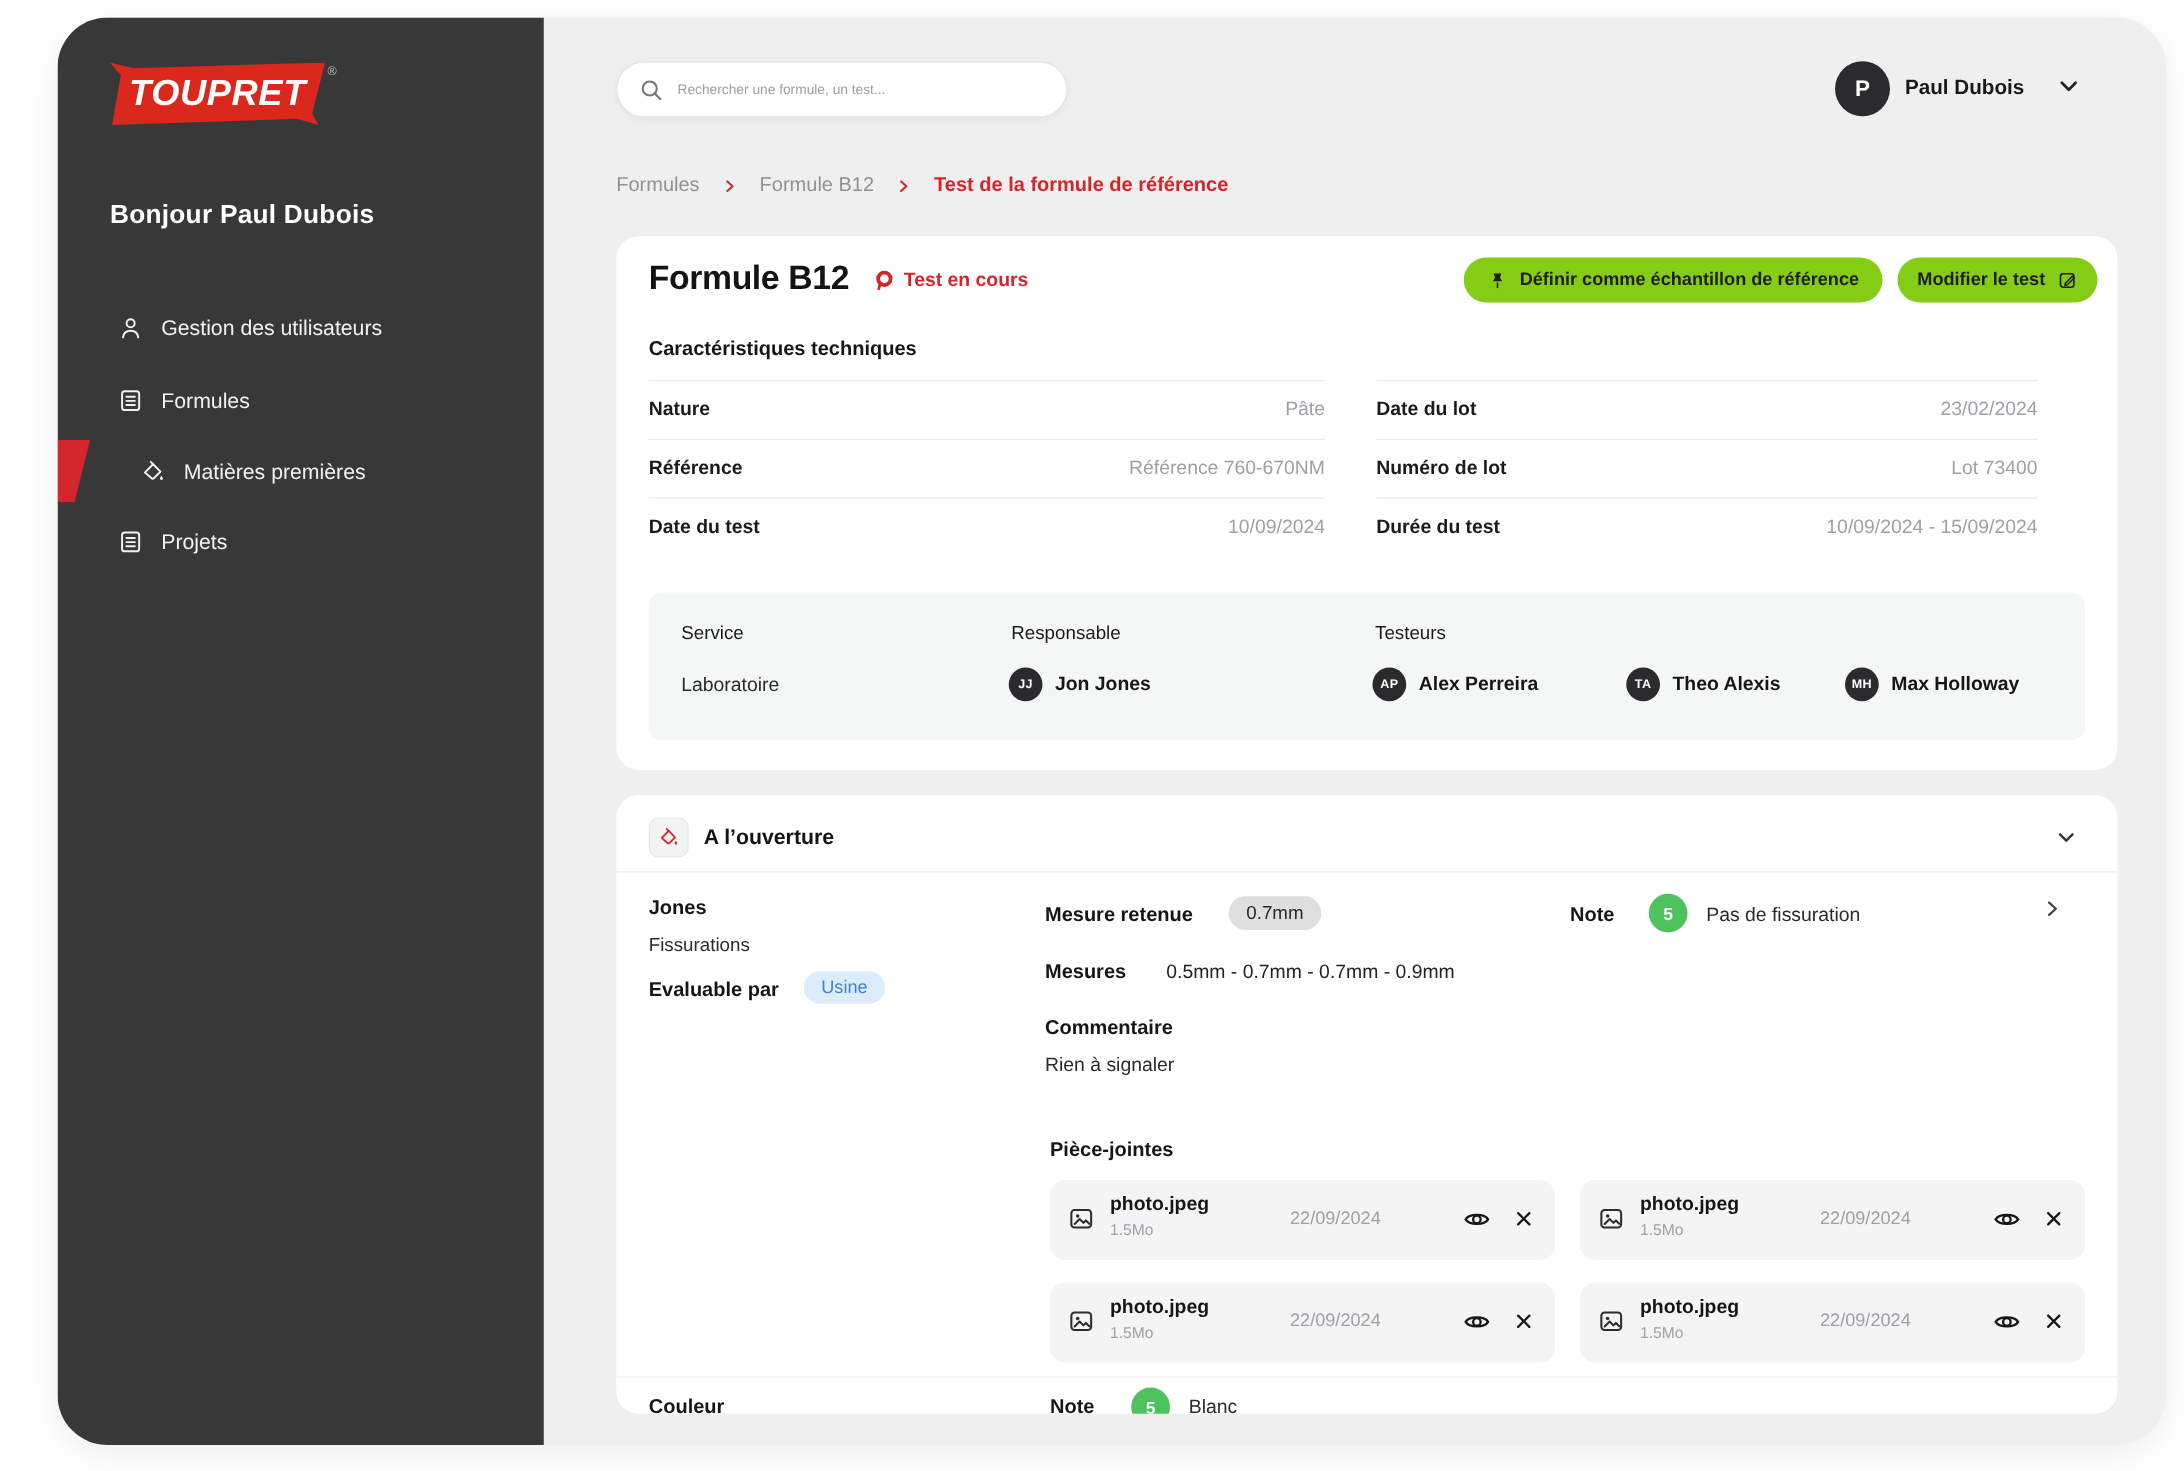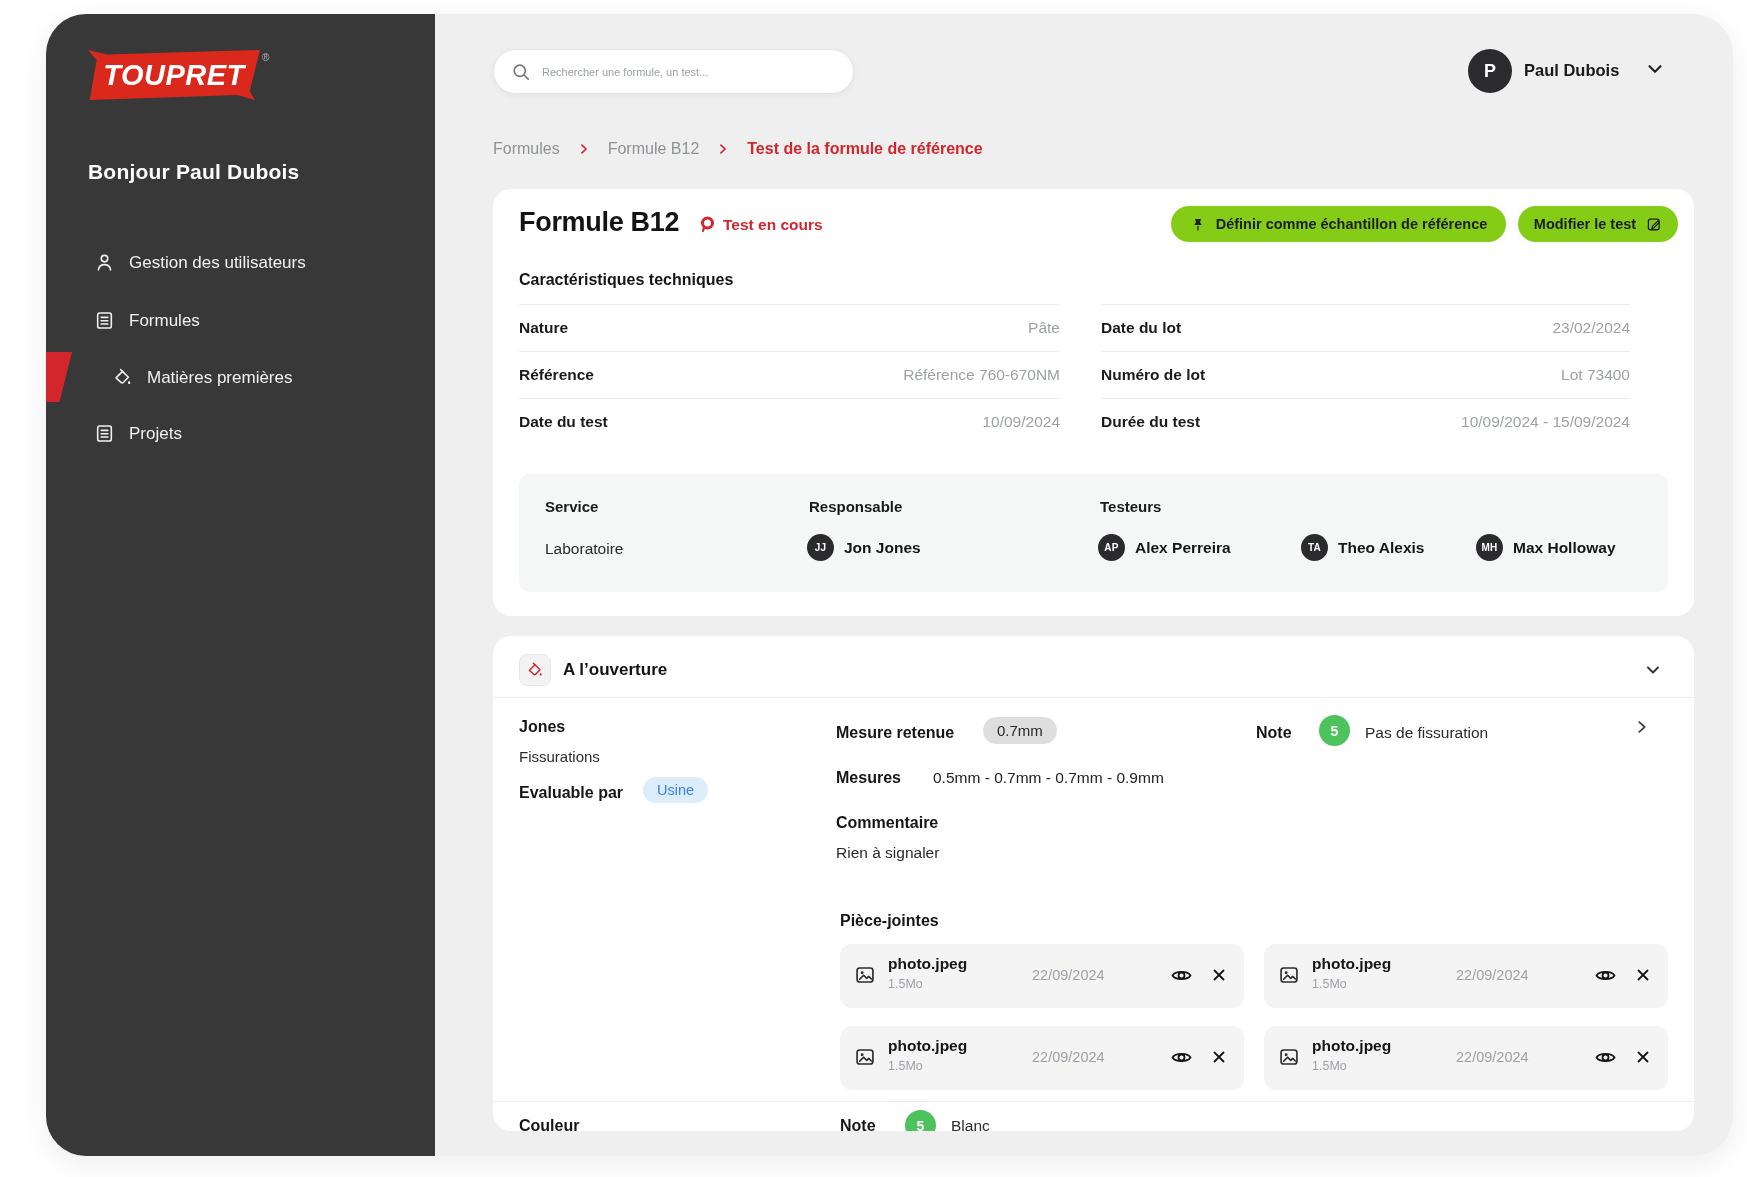--- a/index.html
+++ b/index.html
@@ -50,21 +50,21 @@
   .btn-define{left:678px;width:335px;}
   .btn-edit{left:1025px;width:160px;}
   .pill-btn svg{width:16px;height:16px;stroke:#1e1e1e;fill:none;stroke-width:1.6;stroke-linecap:round;stroke-linejoin:round;}
   .char-title{position:absolute;left:26px;top:82px;font-size:16px;font-weight:700;color:#161616;}
   .trow{position:absolute;height:47px;border-top:1px solid #eaeaea;display:flex;justify-content:space-between;align-items:center;}
   .trow .lbl{font-size:15.5px;font-weight:700;color:#1b1b1b;}
   .trow .val{font-size:15.5px;color:#9da1a5;}
   .tleft{left:26px;width:541px;gap:40px;}  .tright{left:608px;width:529px;}
   .r0{top:115px;} .r1{top:162px;} .r2{top:209px;}
   .team{position:absolute;left:26px;top:285px;width:1149px;height:118px;background:#f5f6f6;border-radius:10px;}
-  .team .hdr{position:absolute;top:24px;font-size:15px;font-weight:700;color:#1a1a1a;}
+  .team .hdr{position:absolute;top:24px;font-size:15px;font-weight:400;color:#1a1a1a;}
   .team .svc-val{position:absolute;left:26px;top:66px;font-size:15.5px;color:#2a2a2a;}
   .chip{position:absolute;top:60px;display:flex;align-items:center;gap:10px;}
   .chip .ini{width:27px;height:27px;border-radius:50%;background:#2b2b2d;color:#fff;font-size:10px;font-weight:700;
     display:flex;align-items:center;justify-content:center;letter-spacing:.3px;}
   .chip .nm{font-size:15.5px;font-weight:700;color:#161616;}
   
   .sec-iconbox{position:absolute;left:26px;top:18px;width:32px;height:32px;border-radius:8px;background:#f3f3f3;border:1px solid #e7e7e7;
     display:flex;align-items:center;justify-content:center;}
   .sec-iconbox svg{width:18px;height:18px;stroke:var(--accent);fill:none;stroke-width:1.6;stroke-linecap:round;stroke-linejoin:round;}
   .sec-title{position:absolute;left:70px;top:24px;font-size:17px;font-weight:700;color:#141414;}

